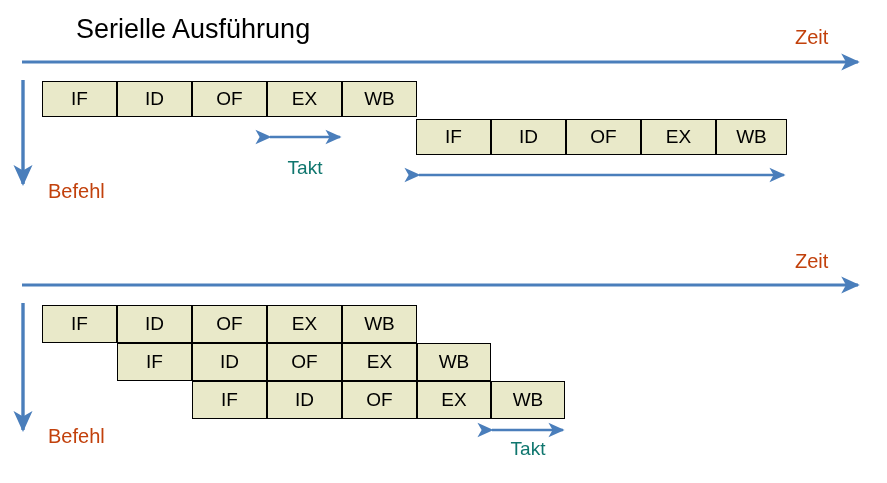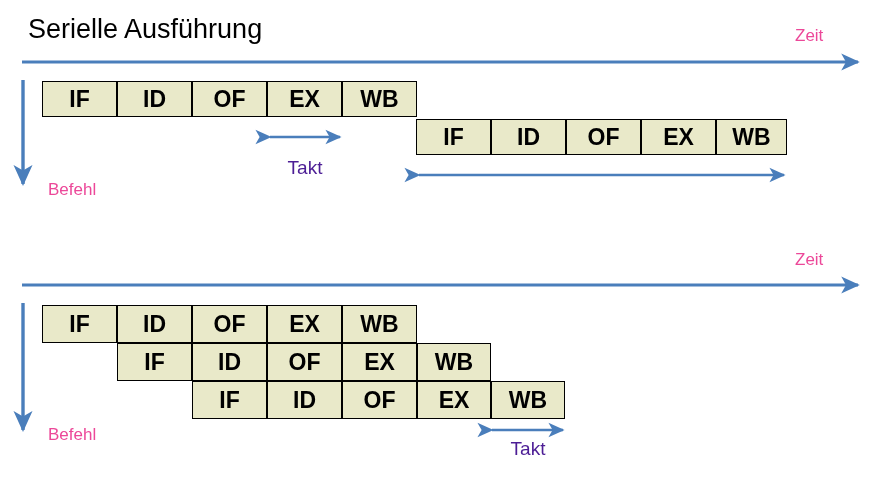--- a/index.html
+++ b/index.html
@@ -15,46 +15,46 @@
     font-family: "Liberation Sans", sans-serif;
     overflow: hidden;
   }
 
   .section-title {
     position: absolute;
     font-size: 27px;
     color: #000000;
     white-space: nowrap;
     line-height: 1;
+    margin-left: 48px;
   }
 
   .axis-label {
     position: absolute;
-    font-size: 17px;
-    color: #ec4899;
+    font-size: 20px;
+    color: #c2410c;
     white-space: nowrap;
   }
 
   .stage-box {
     position: absolute;
     box-sizing: border-box;
     background: #e9e9c9;
     border: 1.6px solid #000000;
     display: flex;
     align-items: center;
     justify-content: center;
-    font-size: 23px;
+    font-size: 19px;
     color: #000000;
-    font-weight: bold;
   }
 
   .caption {
     position: absolute;
     font-size: 19px;
-    color: #4c1d95;
+    color: #0f766e;
     white-space: nowrap;
     text-align: center;
   }
 
   .svg-layer {
     position: absolute;
     left: 0;
     top: 0;
     width: 887px;
     height: 483px;

